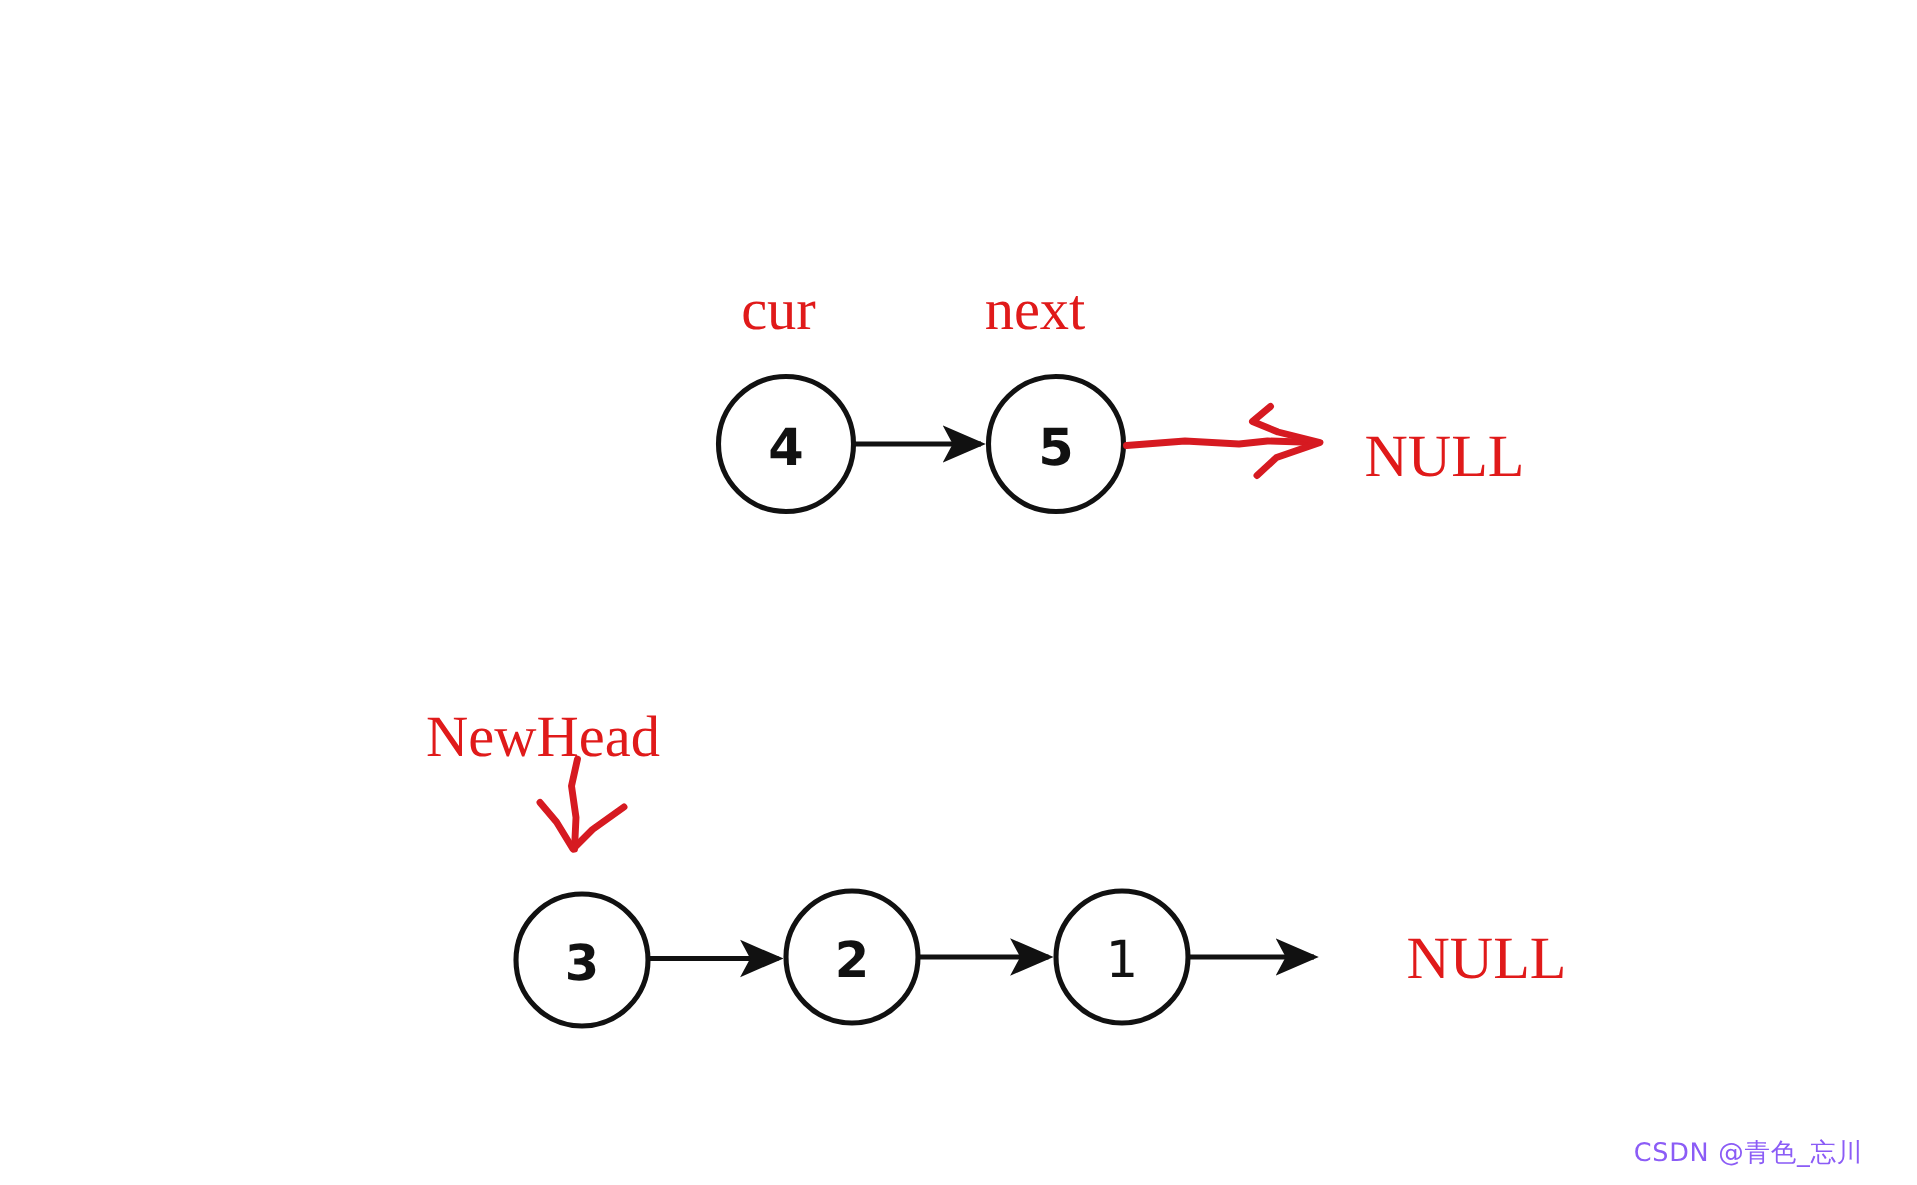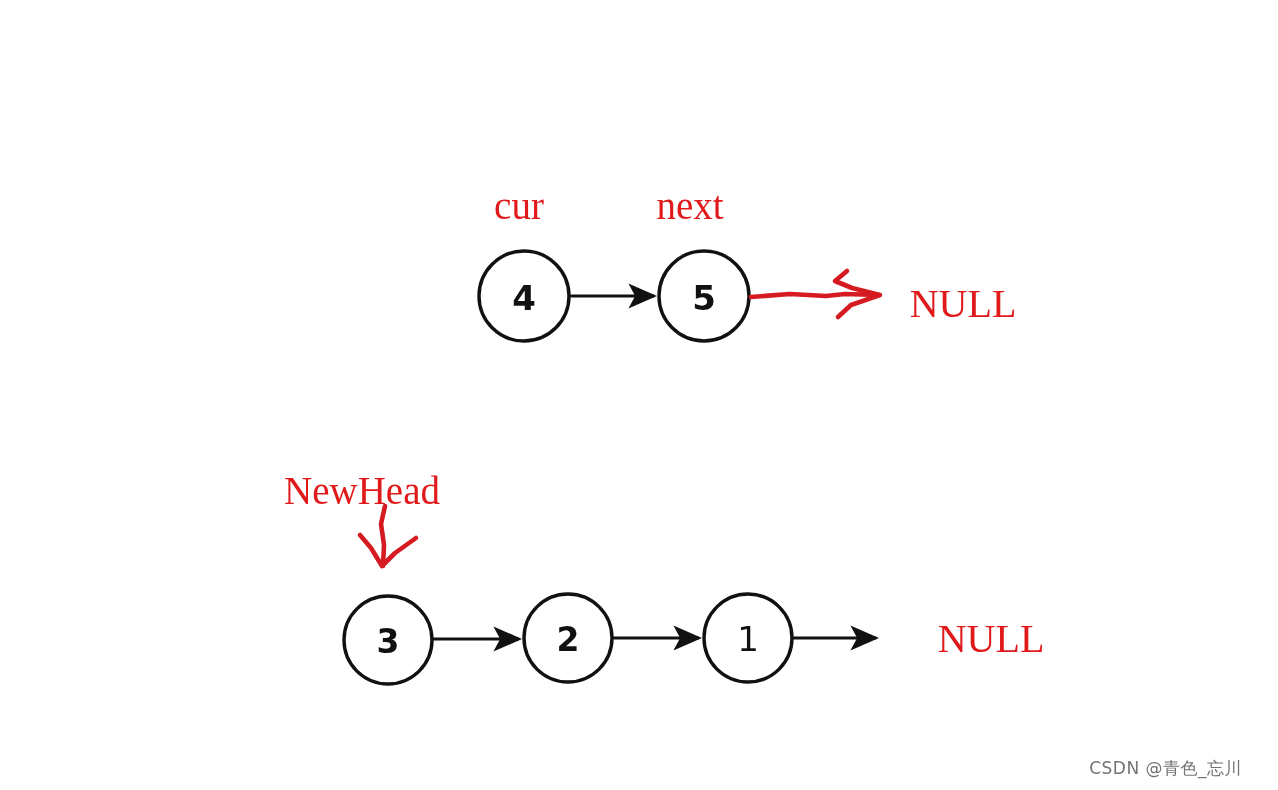--- a/index.html
+++ b/index.html
@@ -39,21 +39,21 @@
     fill: #111111;
   }
   .red-text {
     font-family: "Liberation Serif", "DejaVu Serif", serif;
     fill: #e01a1a;
   }
   .watermark {
     position: absolute;
     right: 14px;
     bottom: 10px;
-    color: #737373;
+    color: #8b5cf6;
     font-size: 17px;
     font-family: "DejaVu Sans", "Liberation Sans", sans-serif;
     letter-spacing: 0.5px;
     user-select: none;
     white-space: nowrap;
   }
 </style>
 </head>
 <body>
 

